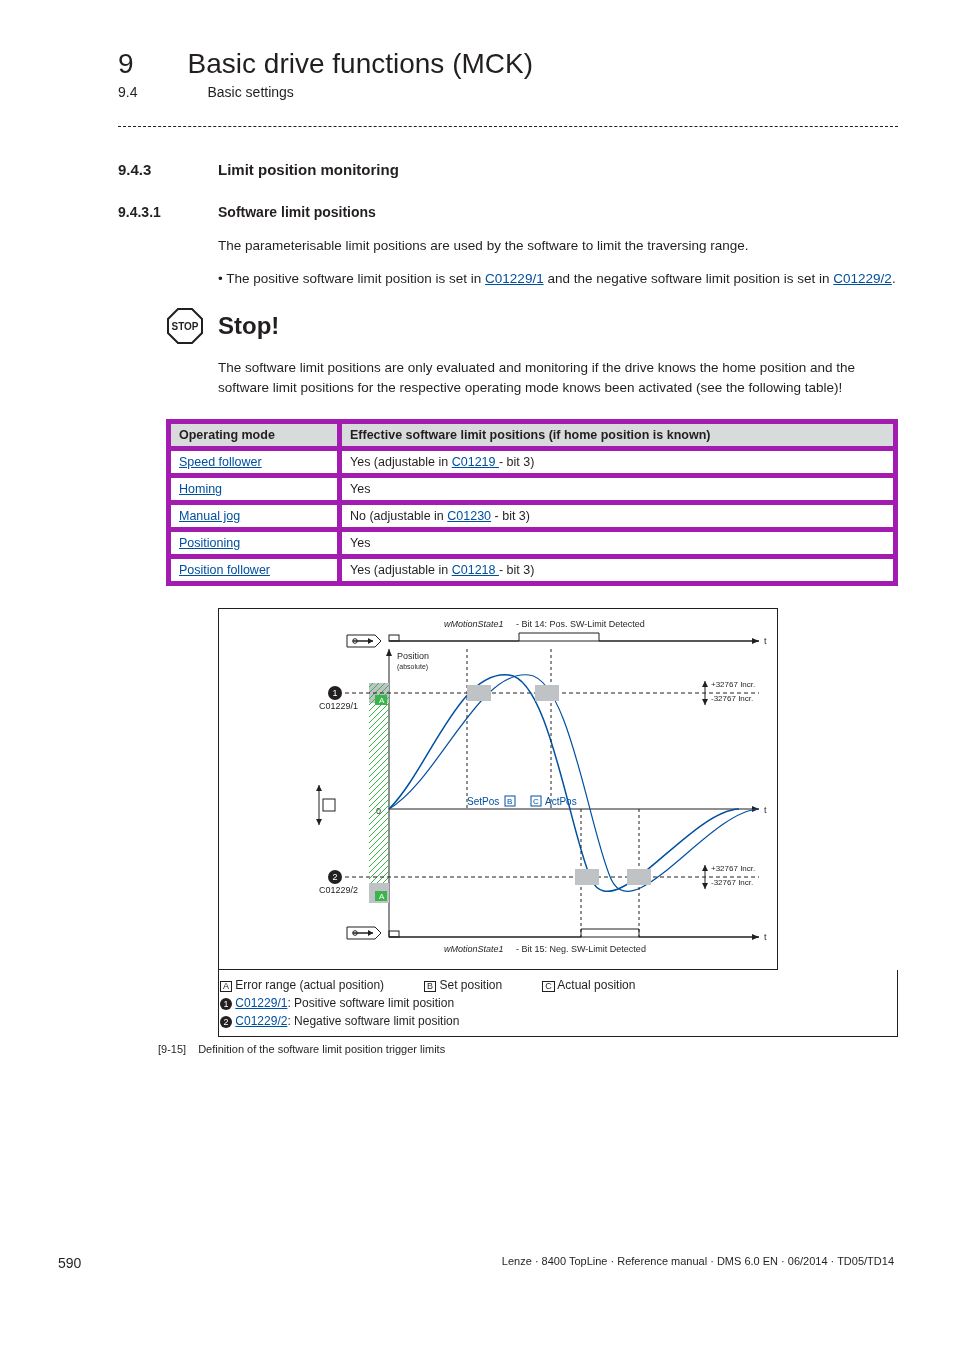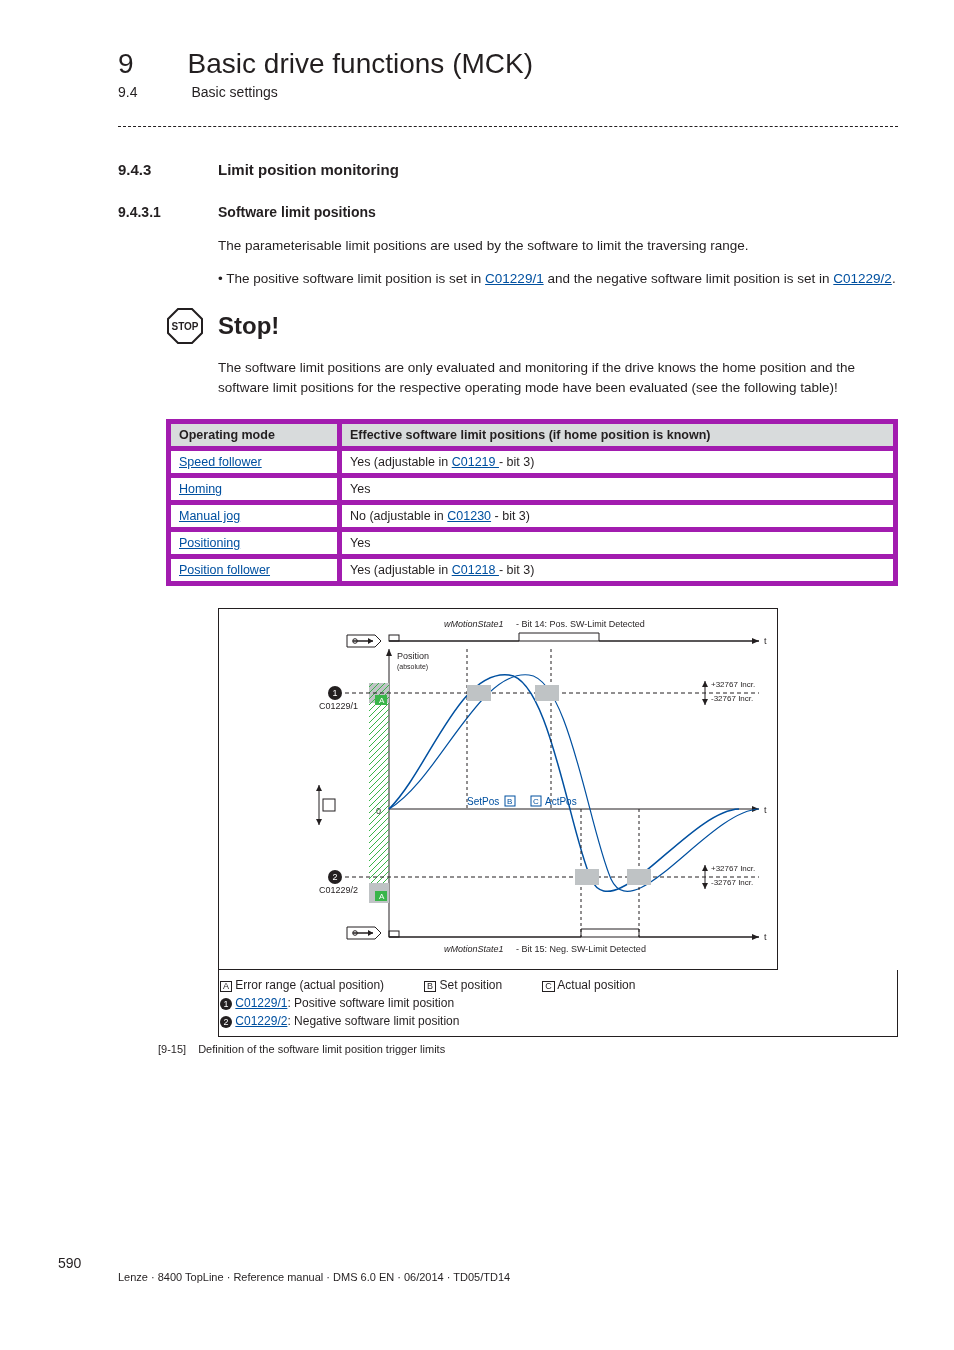--- a/index.html
+++ b/index.html
@@ -25,21 +25,21 @@
     font-size: 28px;
     font-weight: 400;
   }
   .chapter-title {
     font-size: 28px;
     font-weight: 400;
   }
   .section-line {
     display: flex;
     align-items: baseline;
-    gap: 54px;
+    gap: 70px;
     margin-bottom: 26px;
   }
   .section-number {
     font-size: 14px;
   }
   .section-title {
     font-size: 14px;
   }
   .dashed-rule {
     border: none;
@@ -159,21 +159,20 @@
     display:flex;
     gap:12px;
   }
   .caption-num { }
   .footer {
     margin-top: 200px;
     display: flex;
     justify-content: space-between;
     font-size: 11px;
     padding-right: 4px;
-    flex-direction: column;
   }
   .footer-left {
     font-weight: 400;
     font-size: 14px;
     margin-left: -60px;
   }
   .boxed-letter {
     display: inline-block;
     border: 1px solid #231f20;
     font-size: 9px;
@@ -229,21 +228,21 @@
   <div class="stop-block">
     <div class="stop-header">
       <span class="stop-icon">
         <svg width="38" height="38" viewBox="0 0 38 38">
           <polygon points="12,2 26,2 36,12 36,26 26,36 12,36 2,26 2,12" fill="none" stroke="#231f20" stroke-width="2"></polygon>
           <text x="19" y="23" text-anchor="middle" font-family="Arial" font-size="10" font-weight="bold" fill="#231f20">STOP</text>
         </svg>
       </span>
       <span class="stop-label">Stop!</span>
     </div>
-    <p class="stop-body">The software limit positions are only evaluated and monitoring if the drive knows the home position and the software limit positions for the respective operating mode have been evaluated (see the following table)!</p>
+    <p class="stop-body">The software limit positions are only evaluated and monitoring if the drive knows the home position and the software limit positions for the respective operating mode knows been activated (see the following table)!</p>
   </div>
 
   <table class="ops">
     <thead>
       <tr>
         <th>Operating mode</th>
         <th>Effective software limit positions (if home position is known)</th>
       </tr>
     </thead>
     <tbody id="ops-body">

